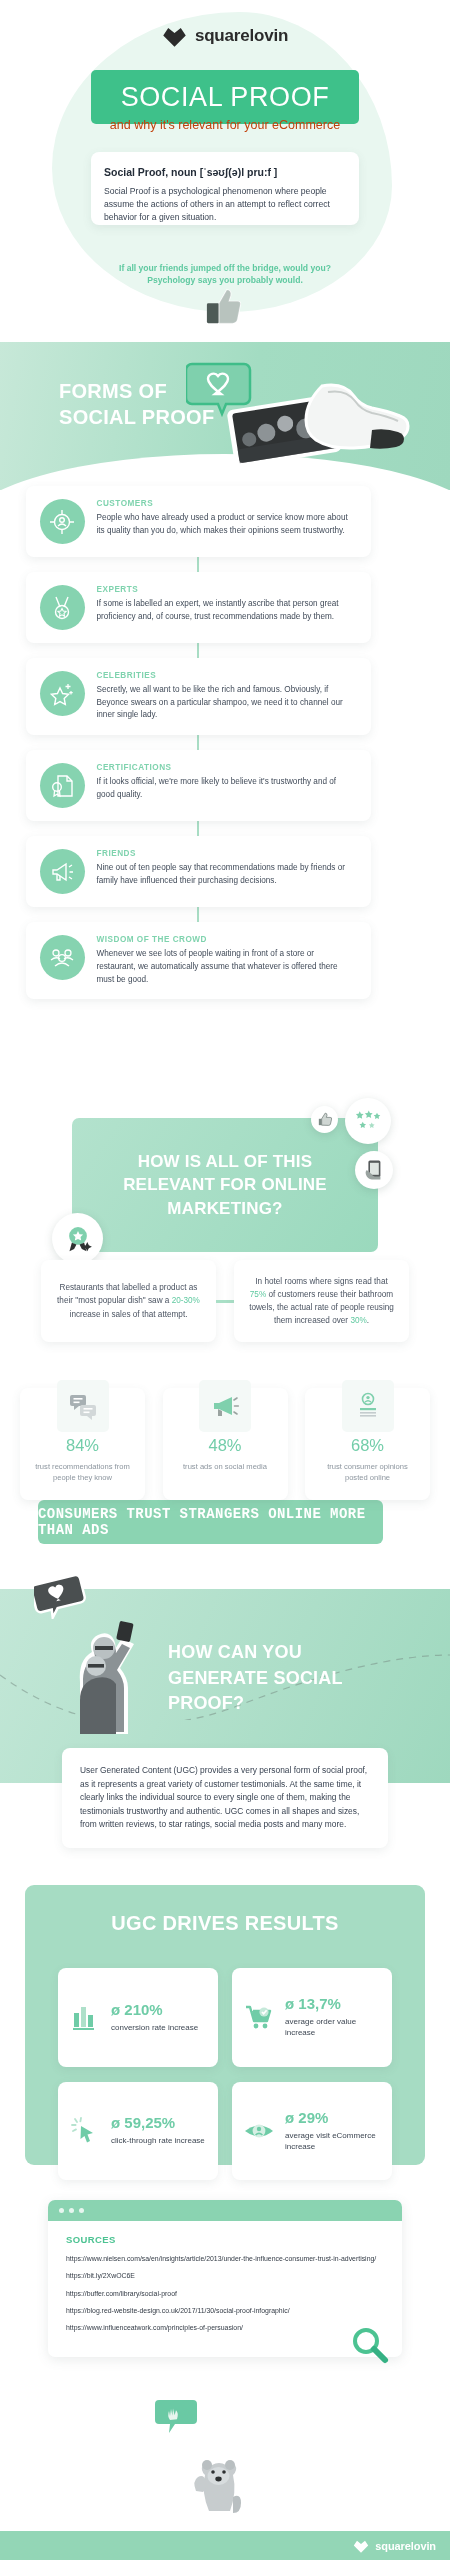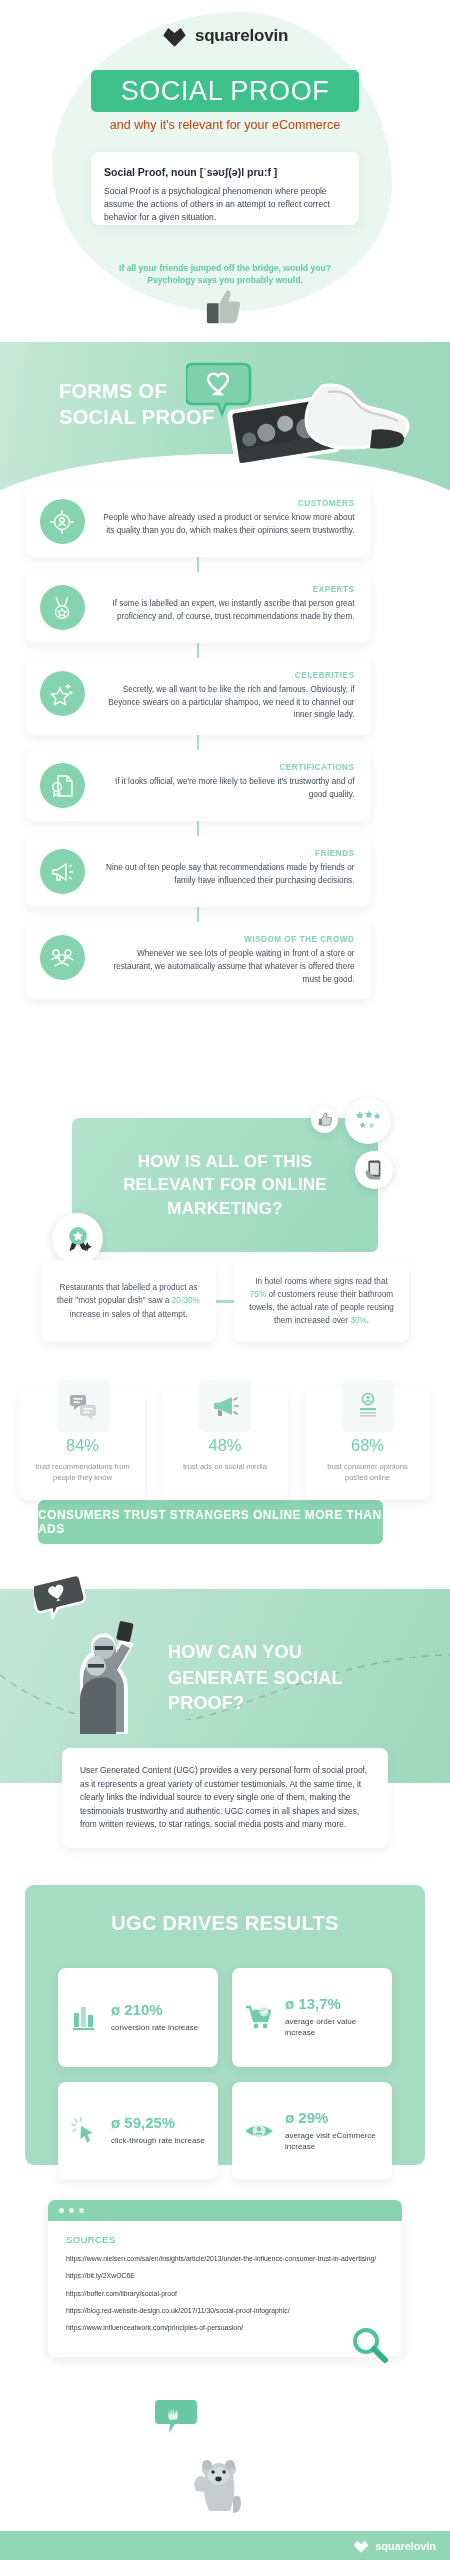--- a/index.html
+++ b/index.html
@@ -19,21 +19,21 @@
   .hero { position:relative; height:342px; }
   .hero-blob {
     position:absolute; left:52px; top:12px; width:340px; height:300px;
     background:#e9f7f0; border-radius:55% 45% 48% 52% / 52% 58% 42% 48%;
   }
   .logo-row { position:absolute; top:24px; left:0; width:100%; display:flex; align-items:center; justify-content:center; gap:8px; }
   .logo-heart { width:25px; height:23px; flex:none; }
   .logo-text { font-size:17px; font-weight:700; color:#2b2b2b; letter-spacing:-.2px; }
 
   .title-bar {
-    position:absolute; left:91px; top:70px; width:268px; height:42px;
+    position:absolute; left:91px; top:70px; width:268px; height:54px;
     background:#3ec18a; border-radius:5px;
     display:flex; align-items:center; justify-content:center;
   }
   .title-bar span { color:#fff; font-size:27px; font-weight:400; letter-spacing:.6px; }
   .subtitle {
     position:absolute; top:118px; left:0; width:100%; text-align:center;
     font-size:12.5px; color:#c2410c; font-weight:400;
   }
   .def-card {
     position:absolute; left:91px; top:152px; width:268px; padding:14px 13px 1px 13px;
@@ -54,21 +54,21 @@
   .forms-band::after {
     content:""; position:absolute; left:-8%; bottom:-38px; width:116%; height:74px;
     background:#fff; border-radius:50% 50% 0 0 / 100% 100% 0 0;
   }
   .forms-title {
     position:absolute; left:59px; top:378px; width:180px;
     font-size:20px; line-height:1.32; font-weight:700; color:#fff; letter-spacing:.3px;
   }
   .phone-art { position:absolute; left:186px; top:358px; width:230px; height:128px; }
 
-  .forms-list { position:absolute; top:486px; left:0; width:396px;text-align:right; }
+  .forms-list { position:absolute; top:486px; left:0; width:396px; }
   .form-item { position:relative; width:345px; margin:0 auto; padding:13px 16px 13px 14px; display:flex; gap:12px; }
   .form-icon { width:45px; height:45px; border-radius:50%; background:#86d3b0; flex:none; display:flex; align-items:center; justify-content:center; }
   .form-icon svg { width:26px; height:26px; }
   .form-head { font-size:8.2px; font-weight:700; color:#7fd3ae; letter-spacing:.5px; margin-bottom:4px; }
   .form-body { font-size:8.2px; line-height:1.55; color:#414b59; }
   .connector { width:2px; height:15px; background:#aadfc6; margin:0 auto; }
 
   
   .rel-wrap { position:absolute; top:1098px; left:0; width:450px; height:300px; }
   .rel-banner {
@@ -93,21 +93,21 @@
   .trust-cards { position:absolute; top:8px; left:20px; width:410px; display:flex; justify-content:space-between; z-index:2; }
   .trust-card { width:125px; padding:30px 10px 16px 10px; text-align:center; position:relative; }
   .trust-icon-box { position:absolute; top:-8px; left:50%; transform:translateX(-50%); width:52px; height:52px; background:#f4f9f7; border-radius:5px; display:flex; align-items:center; justify-content:center; }
   .trust-icon-box svg { width:30px; height:30px; }
   .trust-pct { font-size:16.5px; font-weight:400; color:#72cda9; margin:18px 0 6px 0; }
   .trust-label { font-size:7.6px; line-height:1.5; color:#8d969f; }
   .trust-banner {
     position:absolute; left:38px; top:120px; width:345px; height:44px;
     background:#8bd4b2; border-radius:6px; display:flex; align-items:center; justify-content:center;
   }
-  .trust-banner span { color:#fff; font-size:12px; font-weight:700; letter-spacing:.45px; }
+  .trust-banner span { color:#fff; font-size:14px; font-weight:700; letter-spacing:.45px;font-family:Liberation Mono, monospace; }
 
   
   .gen-band { position:absolute; top:1589px; left:0; width:450px; height:194px; background:linear-gradient(115deg,#c3e7d7 0%,#9ed8be 100%); }
   .gen-dash { position:absolute; left:0; top:1645px; width:450px; height:75px; }
   .gen-title { position:absolute; left:168px; top:1640px; width:230px; font-size:18px; line-height:1.42; font-weight:700; color:#fff; letter-spacing:.2px; }
   .gen-people { position:absolute; left:66px; top:1608px; width:78px; height:126px; }
   .gen-heart { position:absolute; left:34px; top:1575px; width:54px; height:44px; }
   .ugc-card { position:absolute; left:62px; top:1748px; width:326px; padding:16px 18px; }
   .ugc-card p { font-size:8.4px; line-height:1.62; color:#3a4453; }
 
@@ -119,21 +119,21 @@
   .res-ico { width:34px; height:34px; flex:none; display:flex; align-items:center; justify-content:center; }
   .res-ico svg { width:32px; height:32px; }
   .res-num { font-size:15px; font-weight:700; color:#6fcca7; line-height:1; margin-bottom:5px; white-space:nowrap; }
   .res-lab { font-size:8px; line-height:1.42; color:#3e4753; }
 
   
   .src-card { position:absolute; left:48px; top:2200px; width:354px; border-radius:7px; overflow:hidden; background:#fff; box-shadow:0 3px 12px rgba(90,110,105,.13); }
   .src-bar { height:21px; background:#8ad3b1; display:flex; align-items:center; padding-left:11px; gap:5px; }
   .src-dot { width:5px; height:5px; border-radius:50%; background:#e7f6ef; }
   .src-body { padding:13px 18px 16px 18px; }
-  .src-title { font-size:9.5px; font-weight:400; color:#4cc392; letter-spacing:.4px; margin-bottom:9px; }
+  .src-title { font-size:9.5px; font-weight:700; color:#4cc392; letter-spacing:.4px; margin-bottom:9px; }
   .src-link { font-size:6.9px; line-height:1.5; color:#323a45; margin-bottom:7px; word-break:break-all; }
   .magnifier { position:absolute; left:350px; top:2325px; width:40px; height:40px; }
 
   
   .bear { position:absolute; left:178px; top:2425px; width:80px; height:90px; }
   .bear-bubble { position:absolute; left:155px; top:2398px; width:42px; height:36px; }
   .footer { position:absolute; left:0; bottom:0; width:450px; height:29px; background:#93d6b6; display:flex; align-items:center; justify-content:flex-end; padding-right:14px; gap:6px; }
   .footer-heart { width:16px; height:15px; }
   .footer-text { color:#fff; font-size:11px; font-weight:700; letter-spacing:-.1px; }
 </style>

